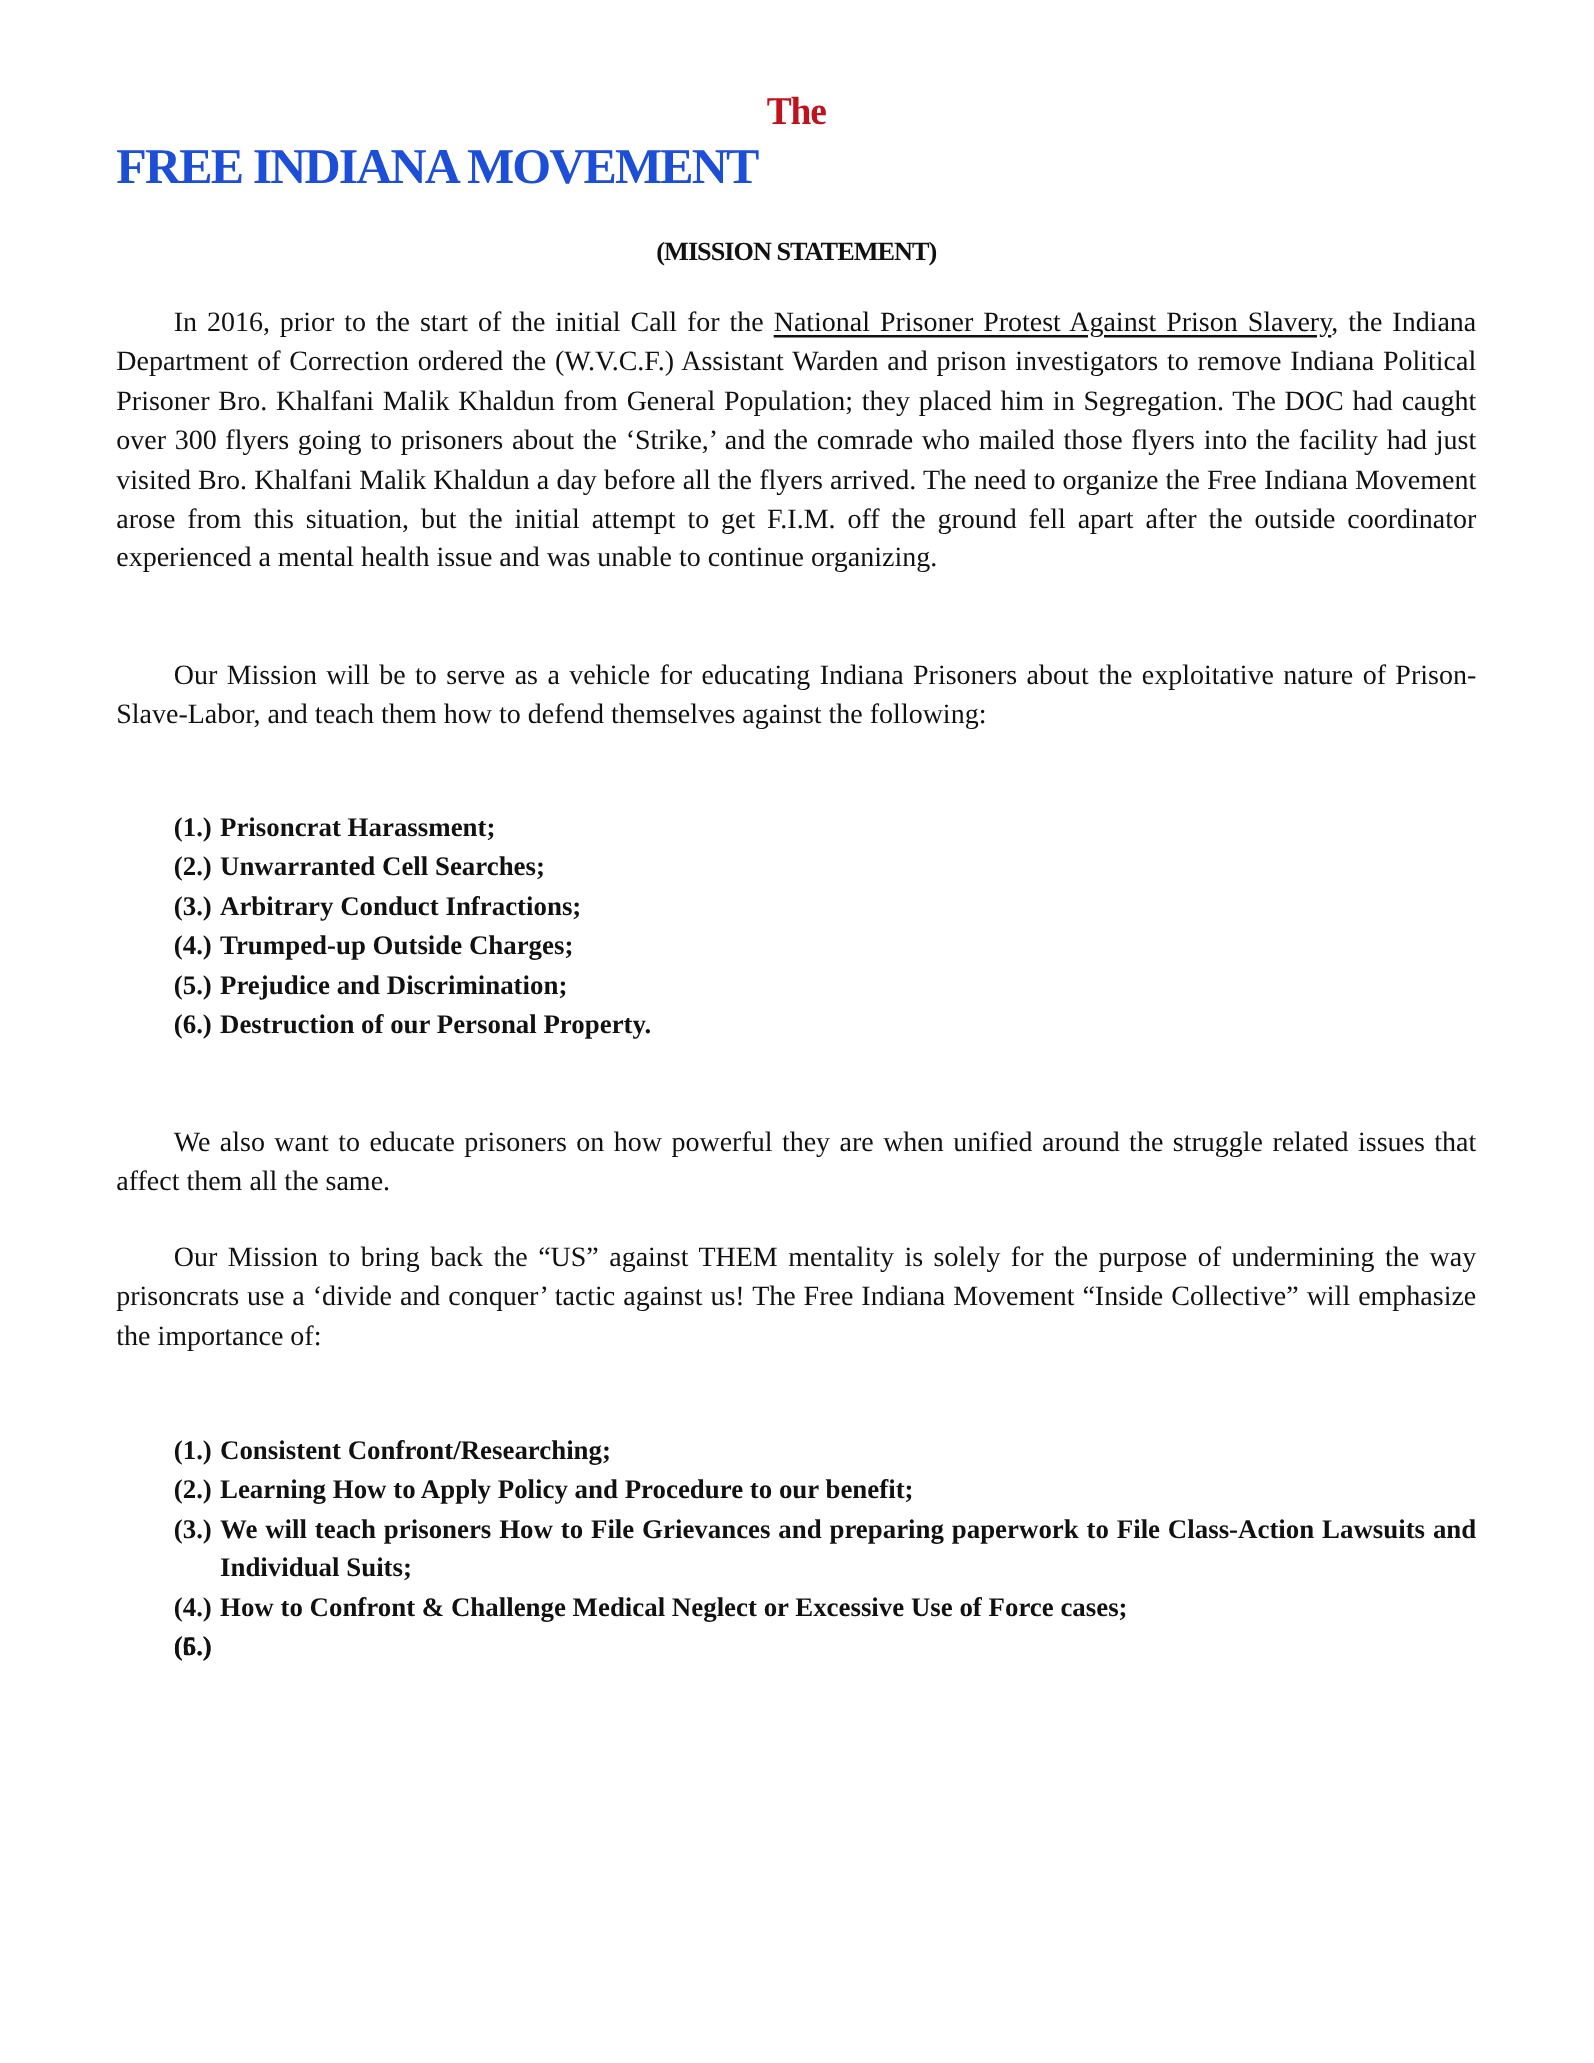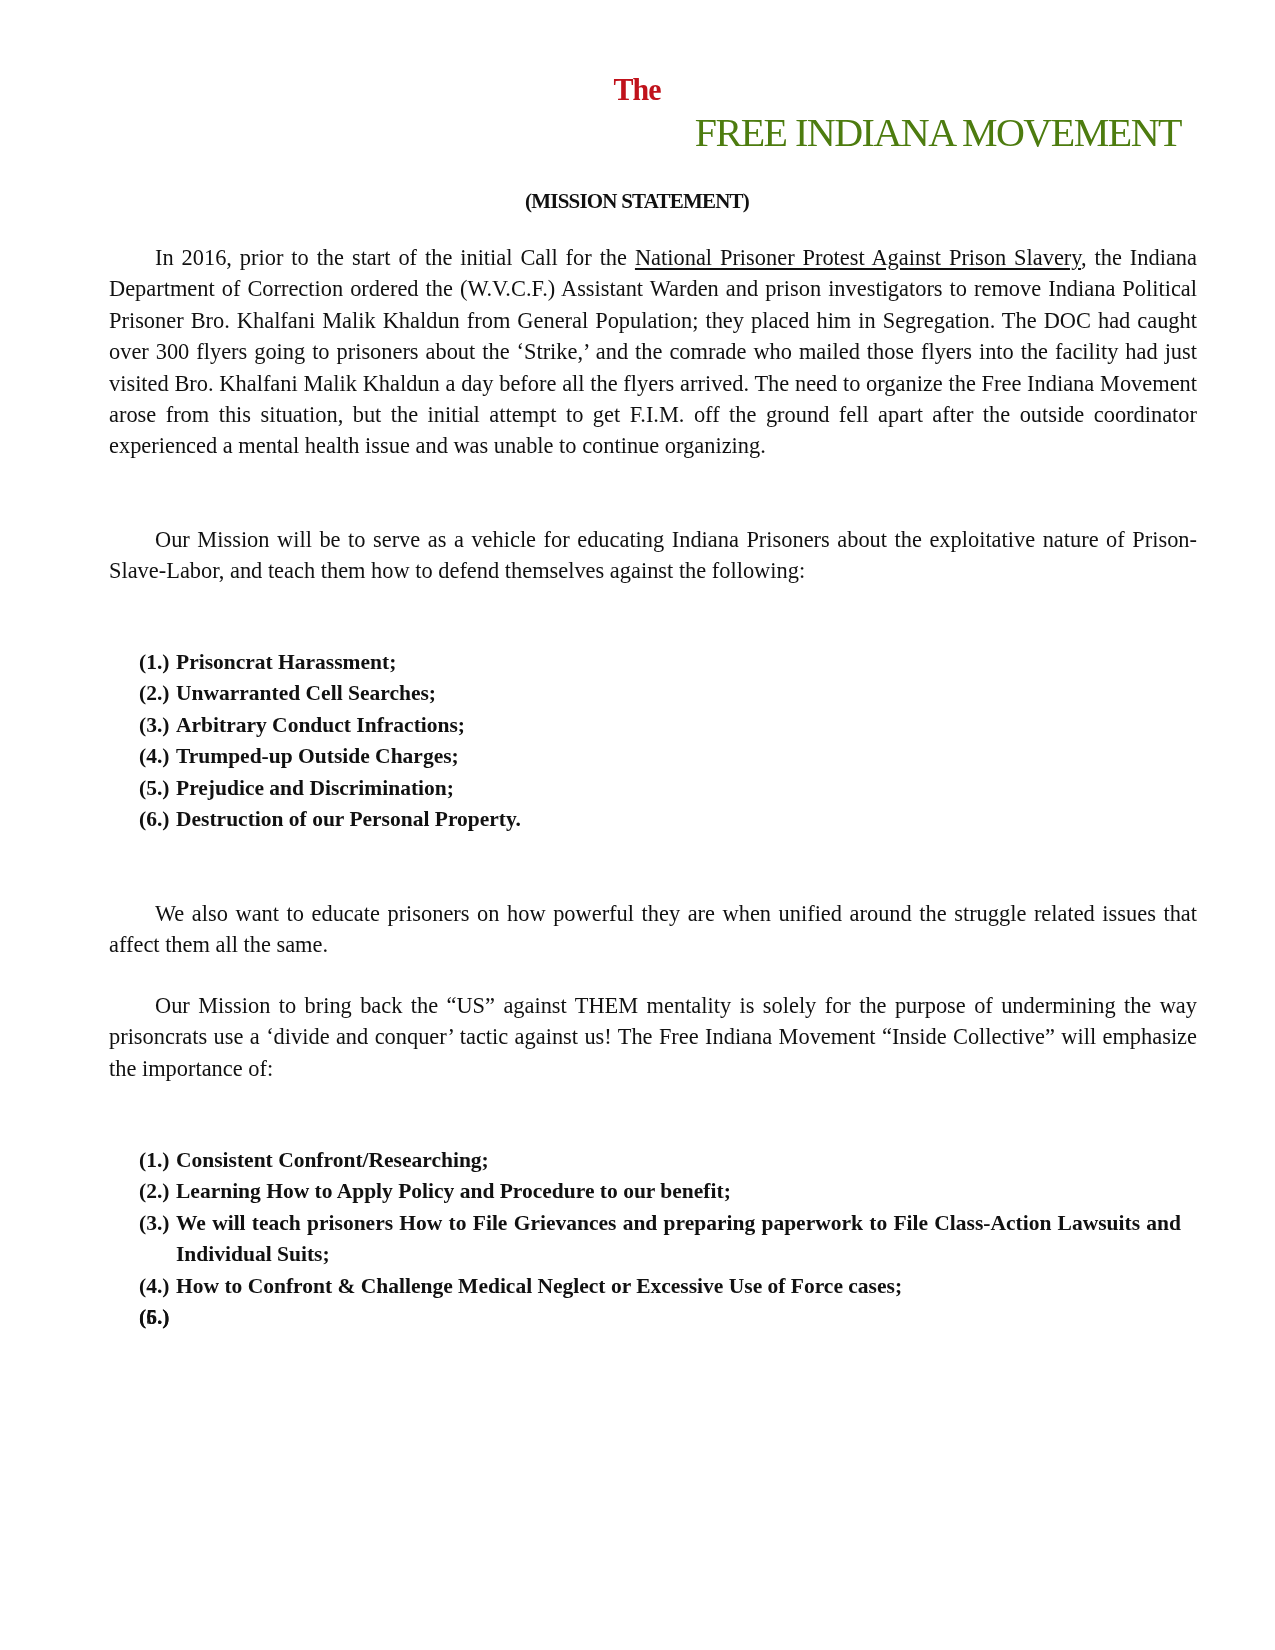--- a/index.html
+++ b/index.html
@@ -32,41 +32,41 @@
       font-size: 30px;
       letter-spacing: -1px;
       line-height: 40px;
       transform: scaleY(1.05);
     }
     .title-main {
       position: absolute;
       left: 0;
       width: 100%;
       top: 108px;
-      text-align: right;
-      color: #4d7c0f;
-      font-weight: normal;
+      text-align: left;
+      color: #1d4ed8;
+      font-weight: bold;
       font-size: 40px;
       letter-spacing: -1.5px;
       line-height: 50px;
     }
     .subtitle {
       position: absolute;
       left: 0;
       width: 100%;
       top: 186px;
       text-align: center;
       font-weight: bold;
       font-size: 21px;
       letter-spacing: -0.8px;
       line-height: 30px;
     }
     .para {
       position: absolute;
-      left: 16px;
+      left: 0;
       width: 100%;
       font-size: 22.4px;
       line-height: 31.4px;
       text-align: justify;
       text-indent: 46px;
       margin: 0;
     }
     .para .ul {
       text-decoration: underline;
       text-underline-offset: 3px;

